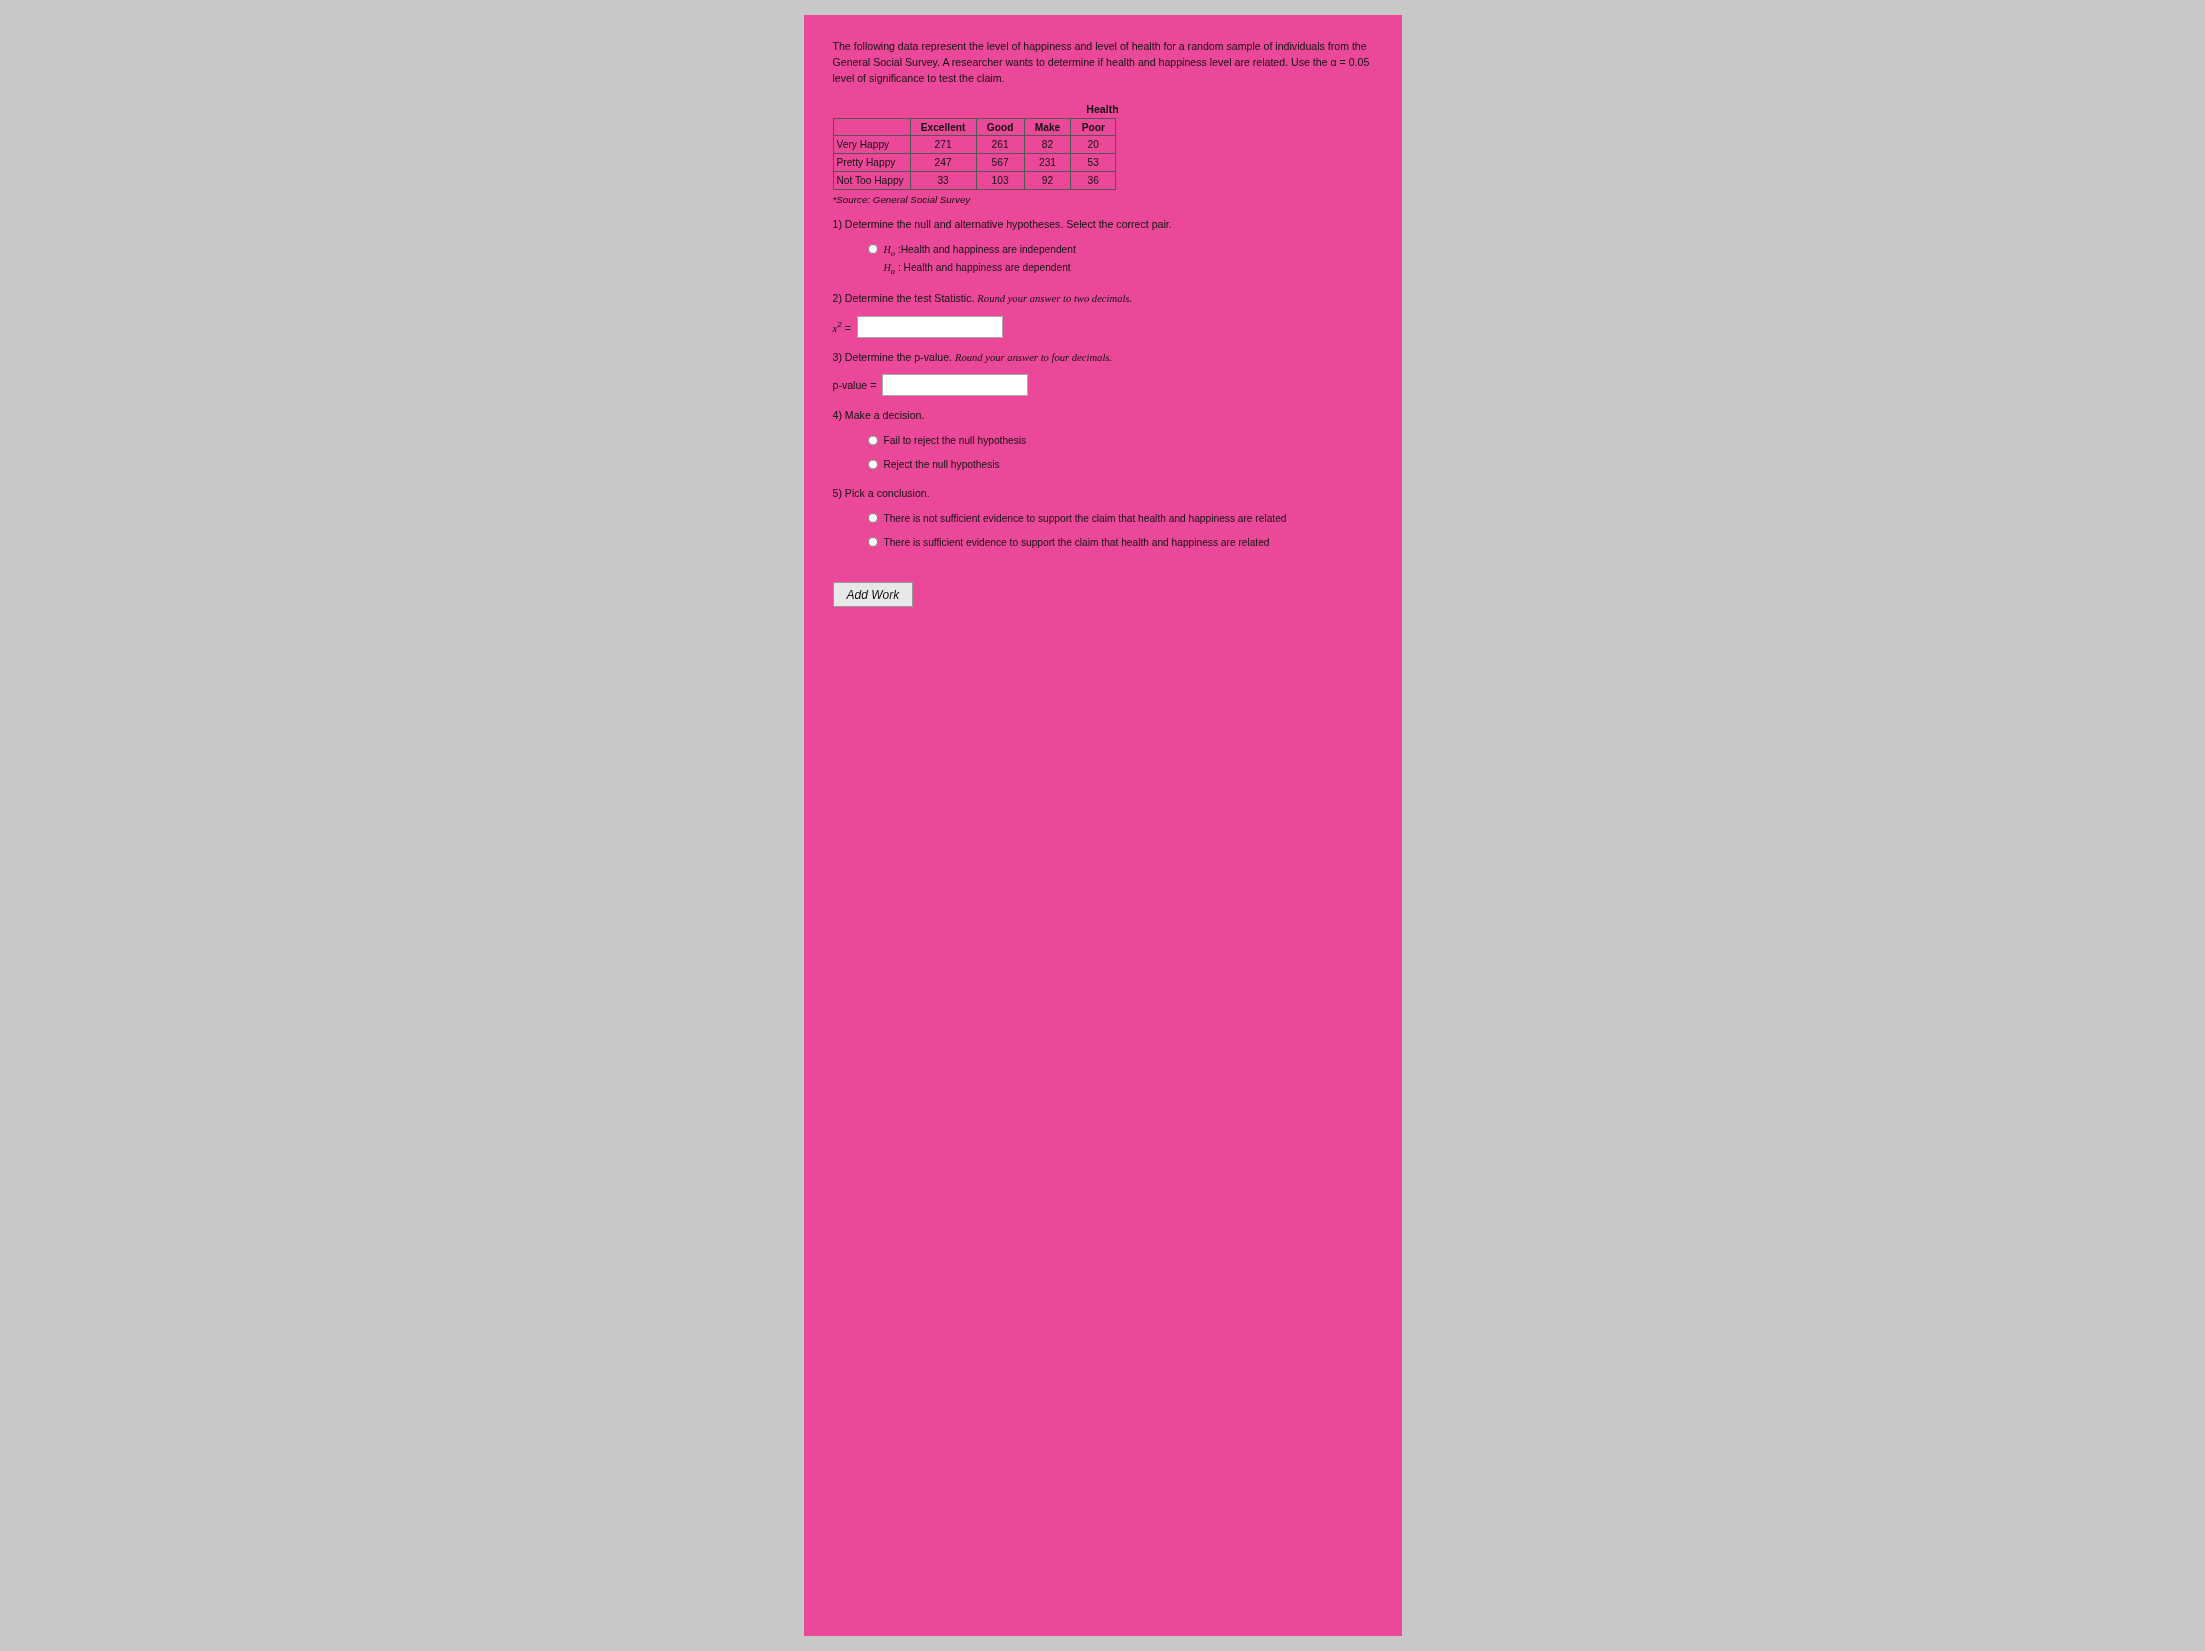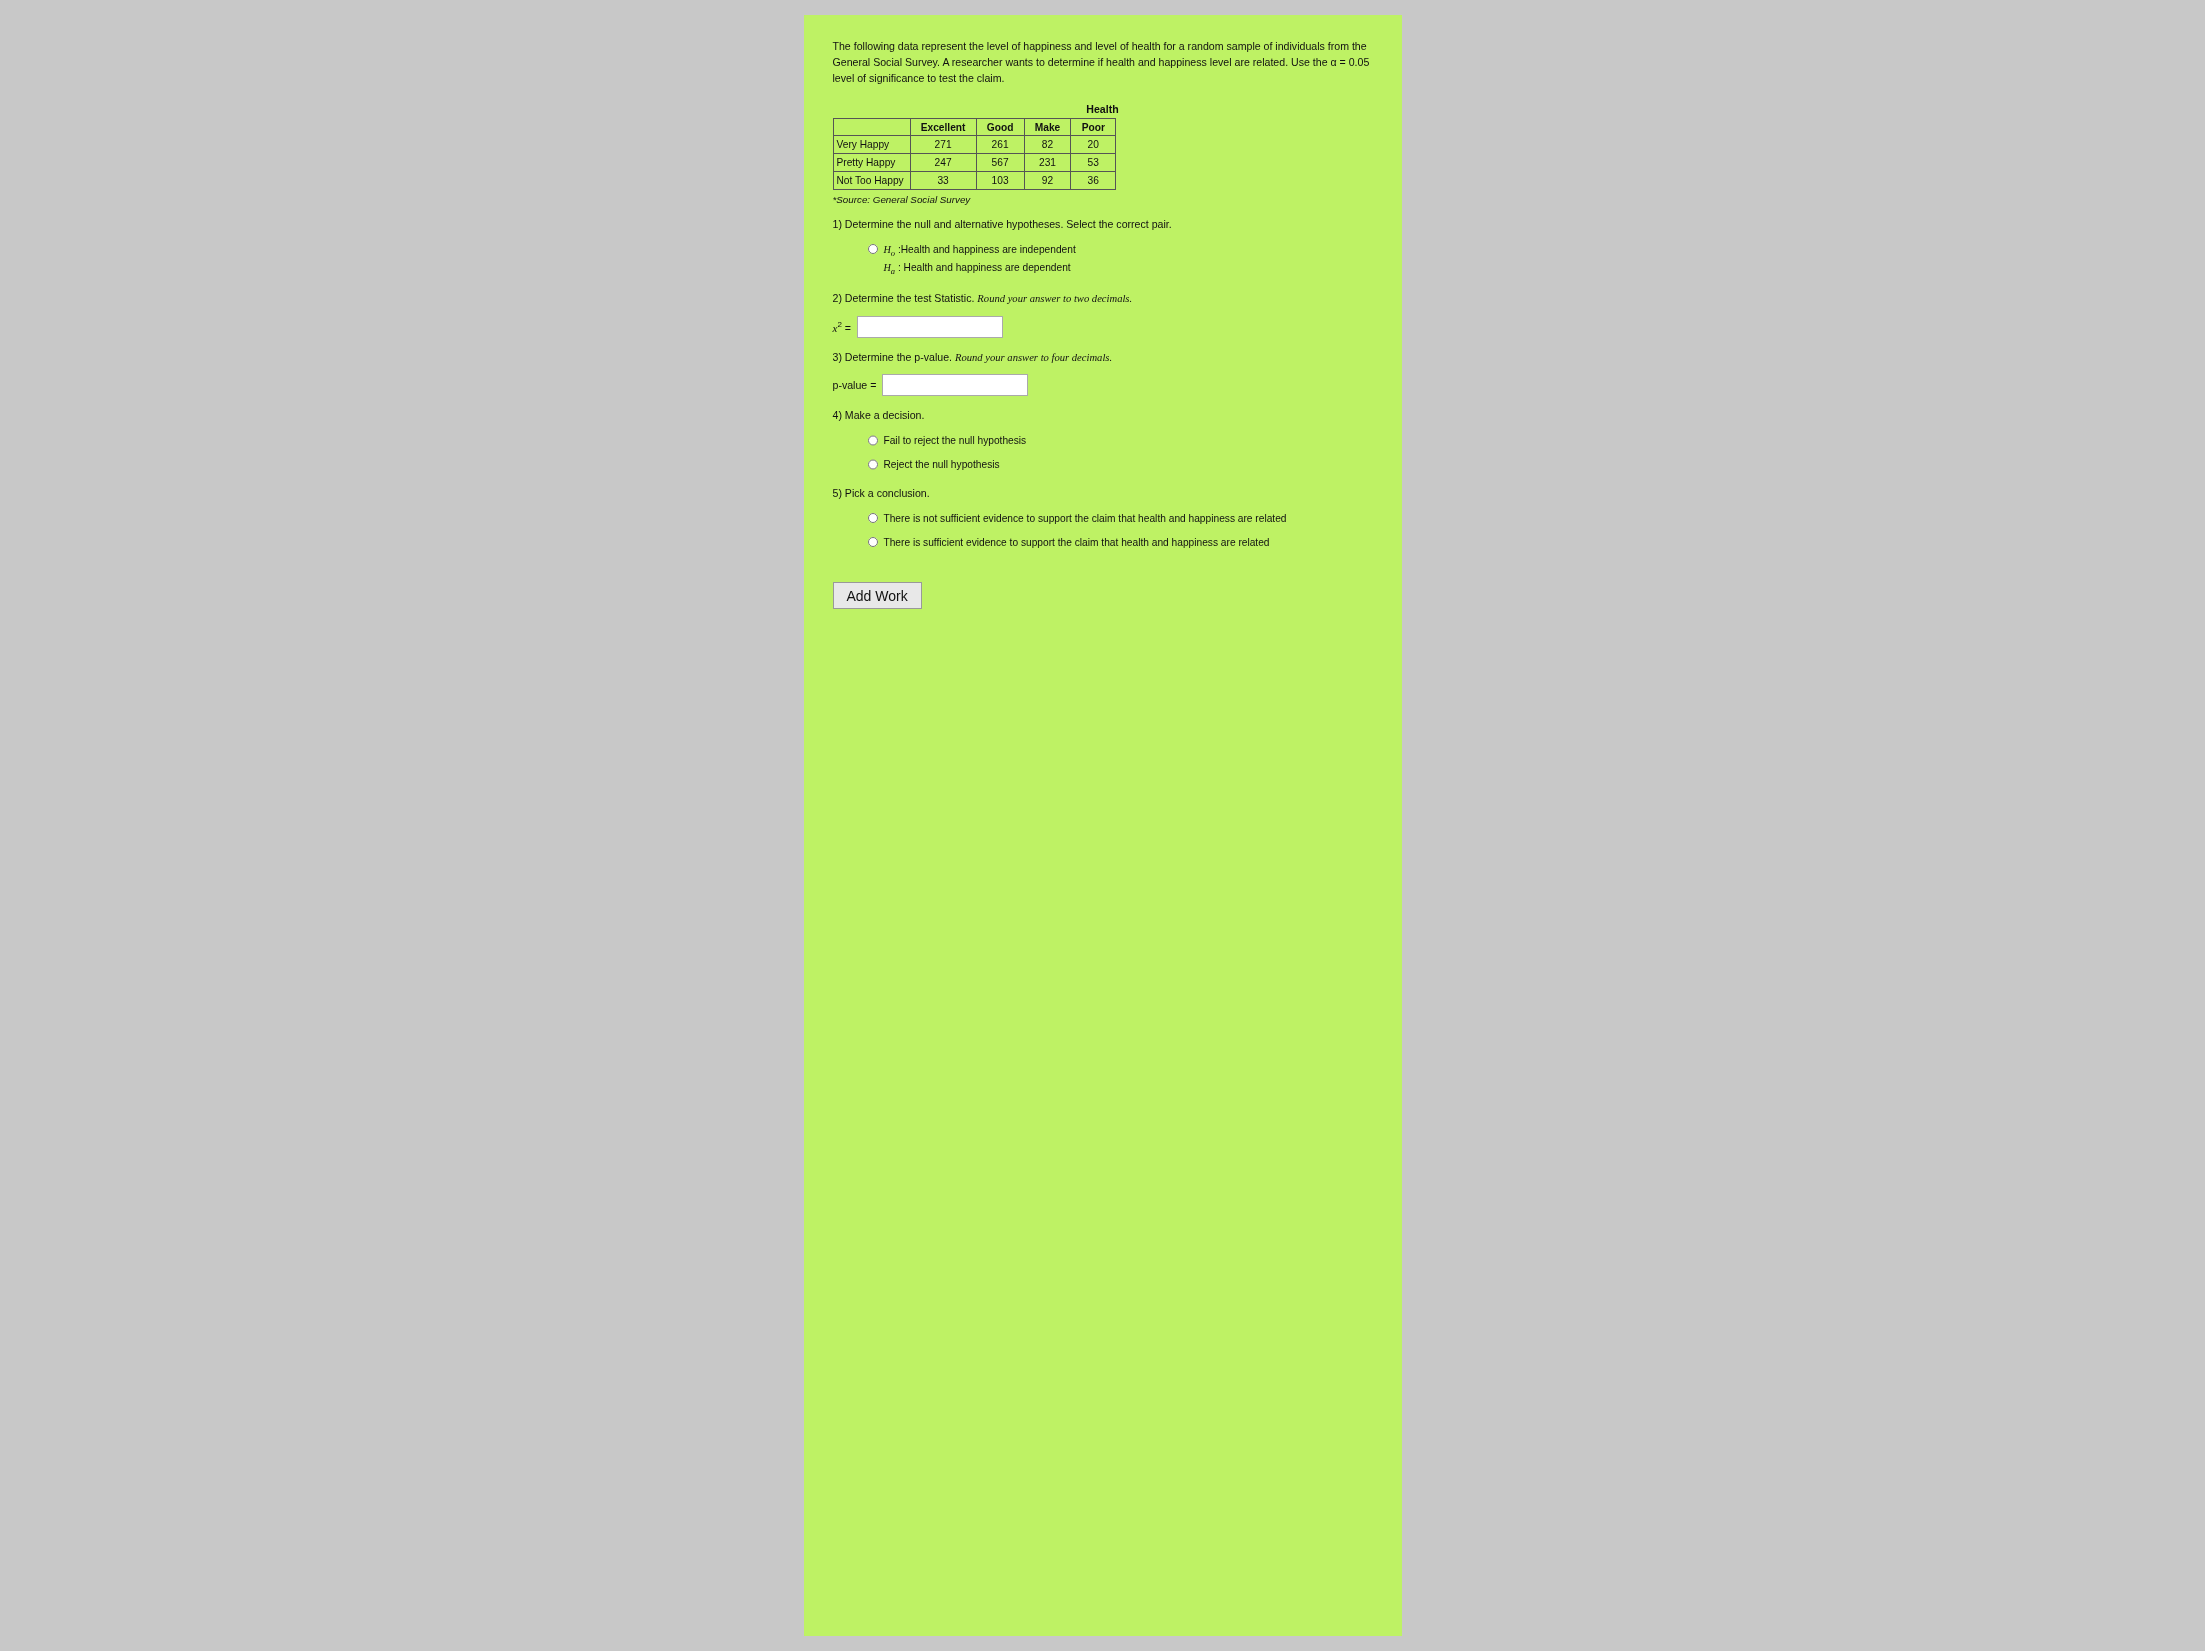--- a/index.html
+++ b/index.html
@@ -9,21 +9,21 @@
       font-family: Arial, sans-serif;
       font-size: 11px;
       color: #111;
       min-height: 100vh;
       display: flex;
       justify-content: center;
       padding: 14.6px;
     }
 
     .main-container {
-      background-color: #bef264;
+      background-color: #ec4899;
       width: 598px;
       min-height: 729px;
       padding: 23px 29px 29px 29px;
       position: relative;
     }
 
     .intro-text {
       font-size: 10.6px;
       line-height: 1.55;
       margin-bottom: 16px;
@@ -124,24 +124,25 @@
       background-color: #fff;
       padding: 1.5px 4.4px;
       font-size: 10.2px;
     }
 
     .add-work-btn {
       display: inline-block;
       padding: 4.4px 13px;
       border: 0.7px solid #999;
       background-color: #e8e8e8;
-      font-size: 14px;
+      font-size: 12px;
       cursor: pointer;
       color: #111;
       margin-top: 17.5px;
+      font-style: italic;
     }
   </style>
 </head>
 <body>
 
 <div class="main-container">
 
   <p class="intro-text">The following data represent the level of happiness and level of health for a random sample of individuals from the General Social Survey. A researcher wants to determine if health and happiness level are related. Use the α = 0.05 level of significance to test the claim.</p>
 
   <div class="health-label">Health</div>

